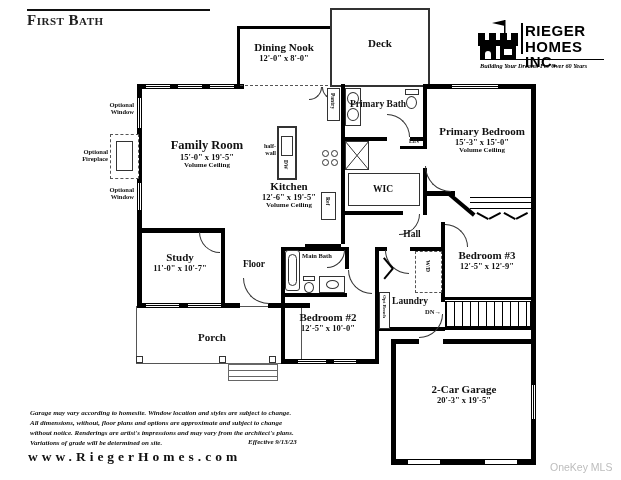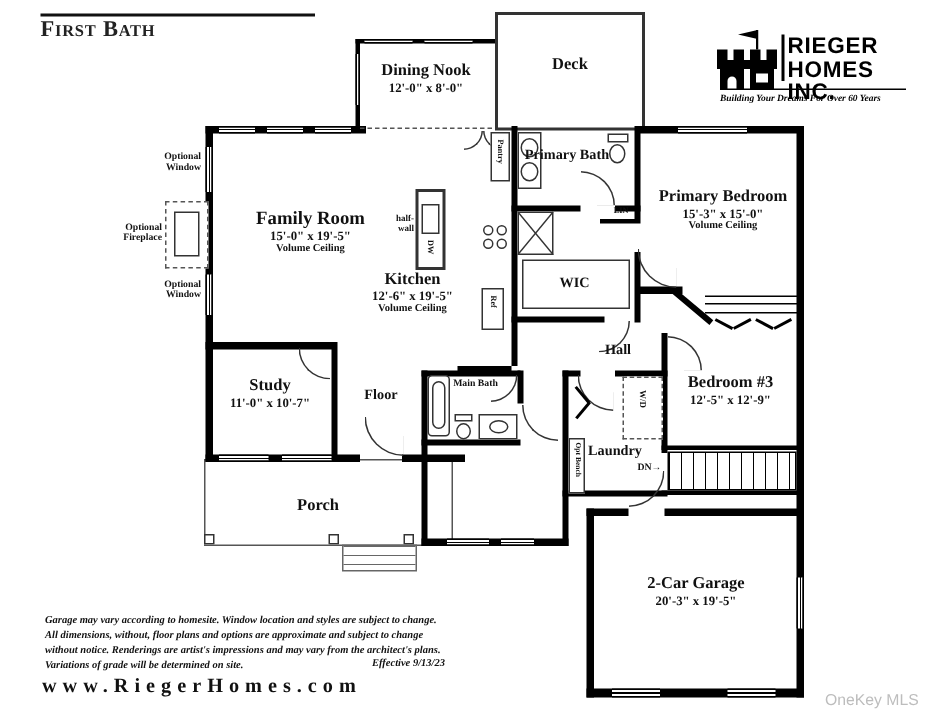--- a/index.html
+++ b/index.html
@@ -239,21 +239,21 @@
   <div class="room" style="left:431px;top:126px;width:102px">
     <div class="nm">Primary Bedroom</div>
     <div class="dm">15'-3" x 15'-0"</div>
     <div class="nt">Volume Ceiling</div>
   </div>
   <div class="room lg" style="left:147px;top:139px;width:120px">
     <div class="nm">Family Room</div>
     <div class="dm">15'-0" x 19'-5"</div>
     <div class="nt">Volume Ceiling</div>
   </div>
-  <div class="room" style="left:230px;top:181px;width:90px">
+  <div class="room" style="left:244px;top:181px;width:90px">
     <div class="nm">Kitchen</div>
     <div class="dm">12'-6" x 19'-5"</div>
     <div class="nt">Volume Ceiling</div>
   </div>
   <div class="room sm" style="left:352px;top:184px;width:62px">
     <div class="nm">WIC</div>
   </div>
   <div class="room sm" style="left:382px;top:229px;width:60px">
     <div class="nm">Hall</div>
   </div>
@@ -262,20 +262,24 @@
     <div class="dm">12'-5" x 12'-9"</div>
   </div>
   <div class="room" style="left:140px;top:252px;width:80px">
     <div class="nm">Study</div>
     <div class="dm">11'-0" x 10'-7"</div>
   </div>
   <div class="room sm" style="left:224px;top:259px;width:60px">
     <div class="nm">Floor</div>
   </div>
   <div class="ann" style="left:298px;top:252px;width:38px;text-align:center;font-size:6.5px">Main Bath</div>
+  <div class="room" style="left:288px;top:312px;width:80px">
+    <div class="nm">Bedroom #2</div>
+    <div class="dm">12'-5" x 10'-0"</div>
+  </div>
   <div class="room sm" style="left:379px;top:296px;width:62px">
     <div class="nm">Laundry</div>
   </div>
   <div class="room" style="left:172px;top:332px;width:80px">
     <div class="nm">Porch</div>
   </div>
   <div class="room" style="left:404px;top:384px;width:120px">
     <div class="nm">2-Car Garage</div>
     <div class="dm">20'-3" x 19'-5"</div>
   </div>

